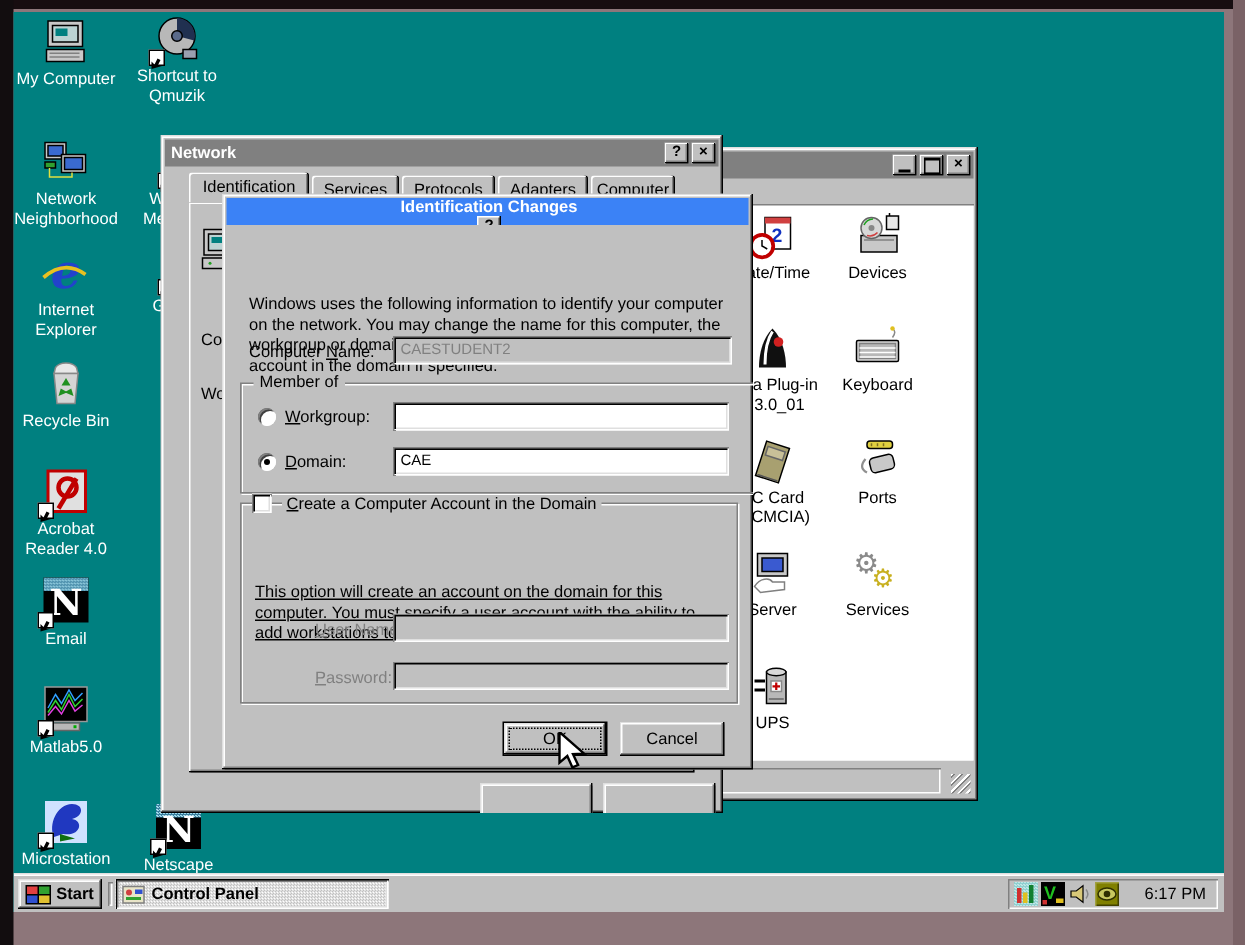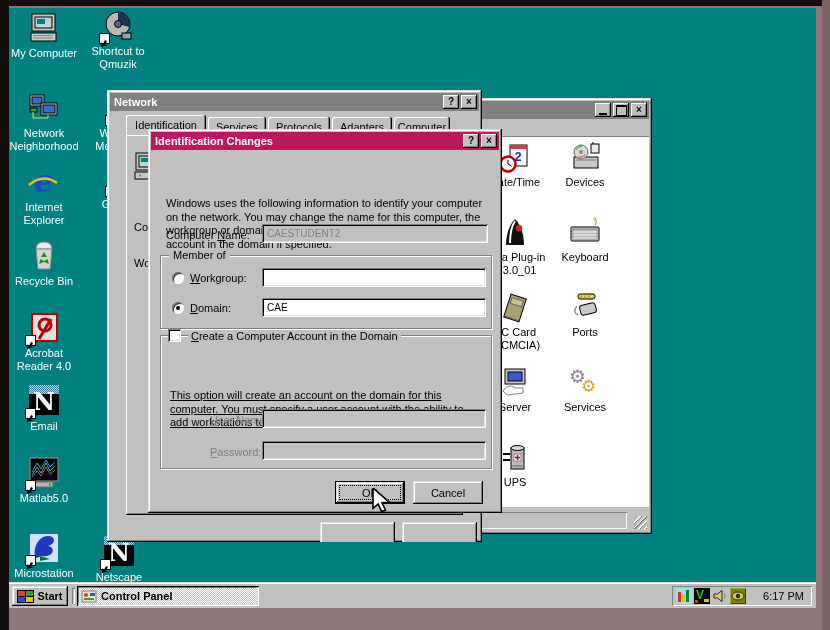--- a/index.html
+++ b/index.html
@@ -23,21 +23,21 @@
     box-shadow:inset 1px 1px 0 #808080, inset -1px -1px 0 #fff, inset 2px 2px 0 #000, inset -2px -2px 0 #dfdfdf;
     font-size:10px;display:flex;align-items:center;padding:0 5px;color:#000;
   }
   .field.disabled{background:#c0c0c0;color:#808080;}
   .window{position:absolute;background:#c0c0c0;}
   .titlebar{
     position:absolute;left:3px;top:3px;right:3px;height:18px;
     display:flex;align-items:center;padding:0 2px;
     font-size:11px;font-weight:bold;color:#fff;overflow:hidden;
   }
-  .titlebar.active{background:#be185d;}
+  .titlebar.active{background:#3b82f6;flex-direction:column;}
   .titlebar.inactive{background:#808080;}
   .tb-title{flex:1;padding-left:2px;white-space:nowrap;}
   .tb-btn{
     width:16px;height:14px;background:#c0c0c0;margin-left:2px;flex:none;
     box-shadow:inset -1px -1px 0 #000, inset 1px 1px 0 #fff, inset -2px -2px 0 #808080;
     display:flex;align-items:center;justify-content:center;
     font-size:10px;font-weight:bold;color:#000;line-height:10px;
   }
   .glyph-min{width:8px;height:2px;background:#000;margin-top:7px;}
   .glyph-max{width:9px;height:8px;border:1px solid #000;border-top:2px solid #000;}
@@ -500,21 +500,21 @@
       <div class="tb-btn">×</div>
     </div>
 
     <div class="body-text" style="left:18px;top:30px;width:322px;">Windows uses the following information to identify your computer on the network.  You may change the name for this computer, the workgroup or domain that it will appear in, and create a computer account in the domain if specified.</div>
 
     <div class="lbl" style="left:18px;top:100px;">Computer <u>N</u>ame:</div>
     <div class="field disabled" style="position:absolute;left:114px;top:95px;width:216px;height:19px;">
       <span>CAESTUDENT2</span>
     </div>
 
-    <div class="group" style="left:12px;top:126px;width:330px;height:72px;">
+    <div class="group" style="left:12px;top:126px;width:330px;height:72px;padding-left:12px;">
       <div class="group-label">Member of</div>
     </div>
     <div class="radio" style="left:24px;top:143px;"></div>
     <div class="lbl" style="left:42px;top:143px;"><u>W</u>orkgroup:</div>
     <div class="field" style="position:absolute;left:114px;top:139px;width:214px;height:19px;">
       <span></span>
     </div>
     <div class="radio checked" style="left:24px;top:173px;"></div>
     <div class="lbl" style="left:42px;top:173px;"><u>D</u>omain:</div>
     <div class="field" style="position:absolute;left:114px;top:169px;width:214px;height:19px;">

